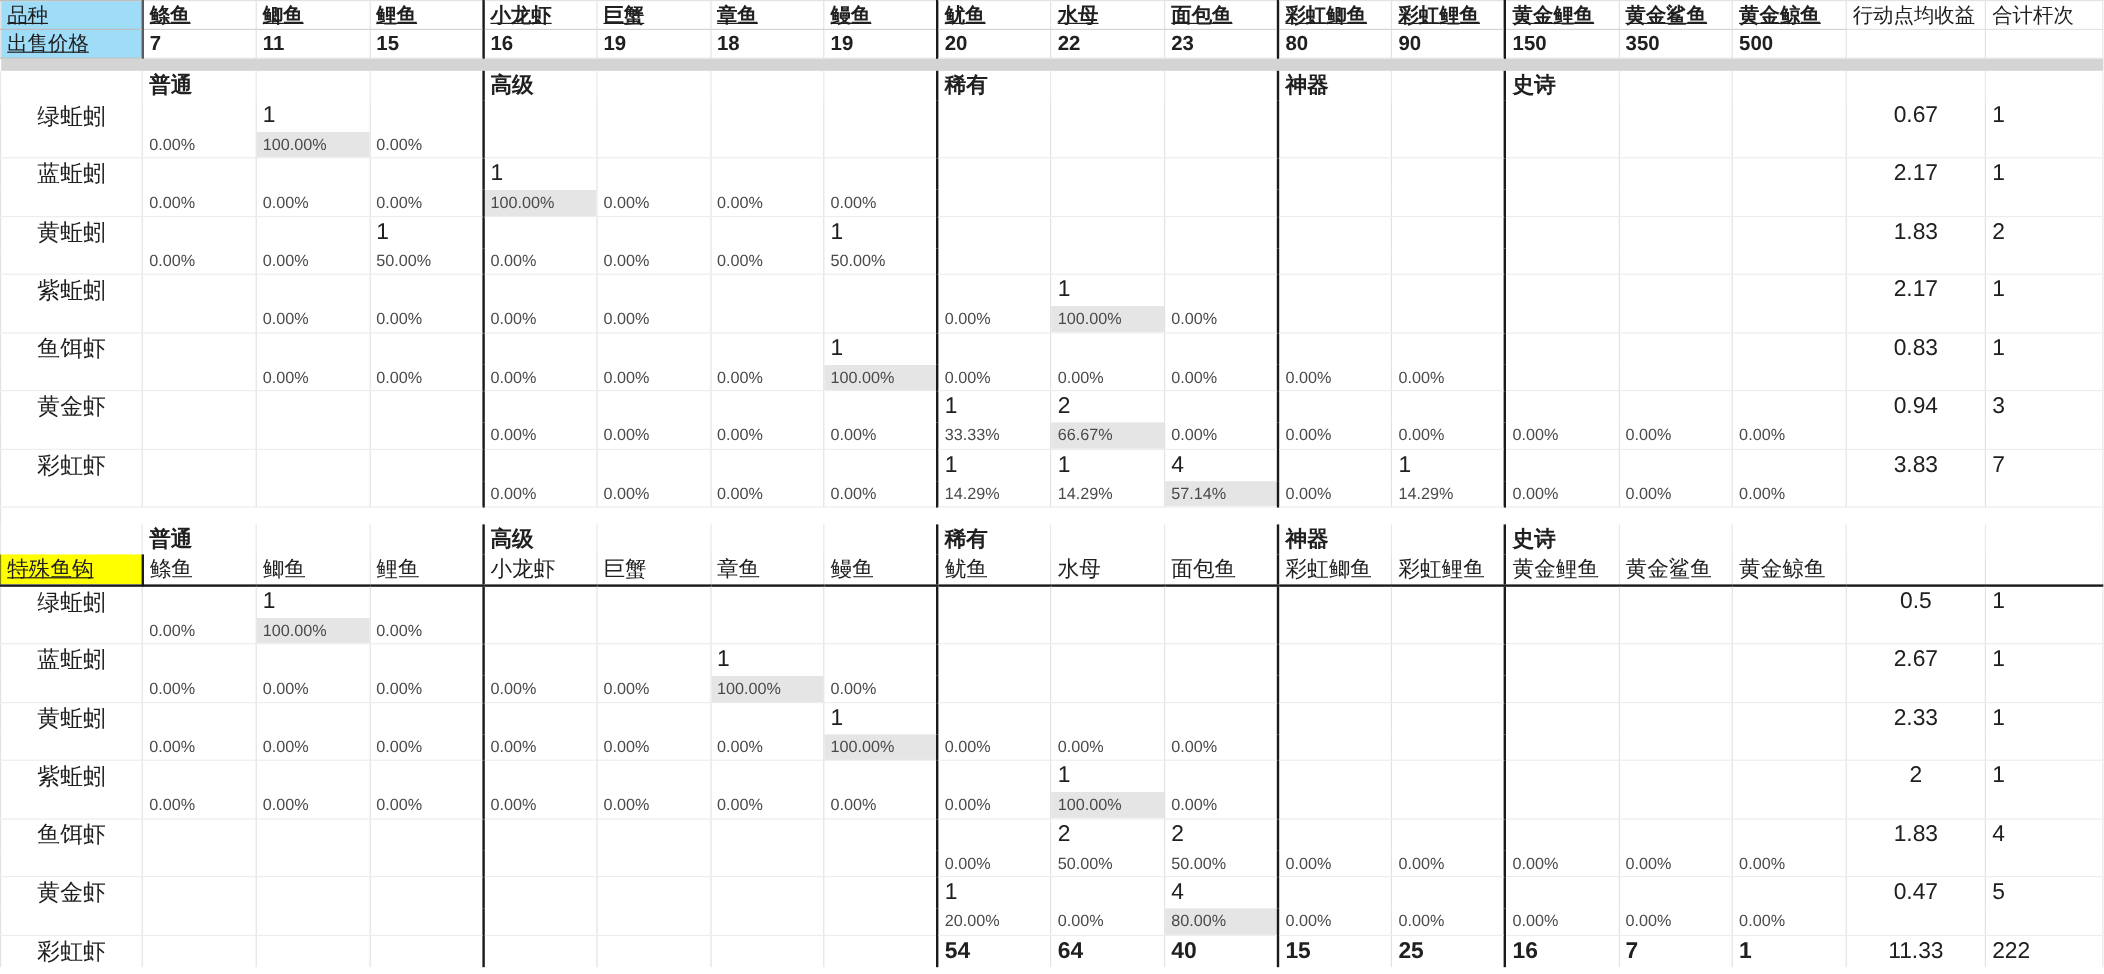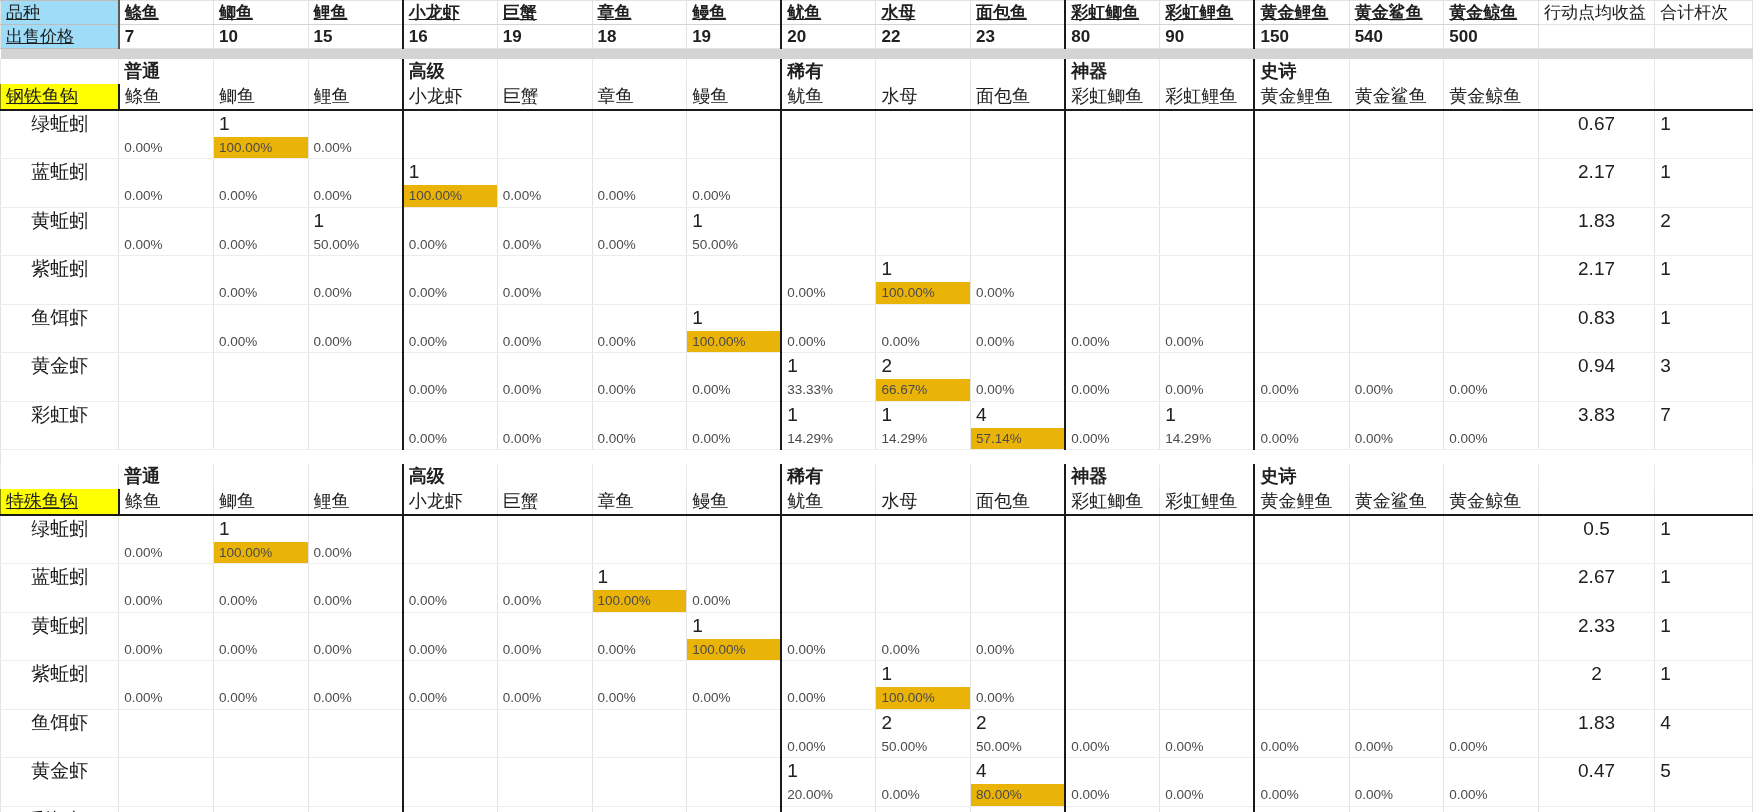--- a/index.html
+++ b/index.html
@@ -119,21 +119,21 @@
     border-bottom:1px solid #ededed !important;
   }
   td.bait{
     font-size:18px;
     color:#1d1d1d;
     border-right:1px solid #e3e3e3 !important;
     text-align:center;
   }
   td.pct-hi{
     color:#e2645f;
-    background:#eab308;
+    background:#e5e5e5;
     margin-left:38px;
   }
   td.gain{
     color:#d9534f;
     font-size:19px;
     text-align:center;
     border-left:1px solid #dcdcdc !important;
   }
   td.rods{
     color:#1d1d1d;
@@ -185,33 +185,33 @@
           <td class="hdr-name q-artifact">彩虹鲤鱼</td>
           <td class="hdr-name q-epic thick-l">黄金鲤鱼</td>
           <td class="hdr-name q-epic">黄金鲨鱼</td>
           <td class="hdr-name q-epic">黄金鲸鱼</td>
           <td class="gain-hdr">行动点均收益</td>
           <td class="rods-hdr">合计杆次</td>
         </tr>
         <tr>
           <td class="hdr-label">出售价格</td>
           <td class="hdr-price">7</td>
-          <td class="hdr-price">10</td>
+          <td class="hdr-price">11</td>
           <td class="hdr-price">15</td>
           <td class="hdr-price thick-l">16</td>
           <td class="hdr-price">19</td>
           <td class="hdr-price">18</td>
           <td class="hdr-price">19</td>
           <td class="hdr-price thick-l">20</td>
           <td class="hdr-price">22</td>
           <td class="hdr-price">23</td>
           <td class="hdr-price thick-l">80</td>
           <td class="hdr-price">90</td>
           <td class="hdr-price thick-l">150</td>
-          <td class="hdr-price">540</td>
+          <td class="hdr-price">350</td>
           <td class="hdr-price">500</td>
           <td></td>
           <td></td>
         </tr>
         <tr class="grayband">
           <td colspan="18"></td>
         </tr>
         <tr class="rarity-row">
           <td></td>
           <td class="q-common">普通</td>
@@ -222,40 +222,20 @@
           <td class="q-advanced"></td>
           <td class="q-advanced"></td>
           <td class="q-rare thick-l">稀有</td>
           <td class="q-rare"></td>
           <td class="q-rare"></td>
           <td class="q-artifact thick-l">神器</td>
           <td class="q-artifact"></td>
           <td class="q-epic thick-l">史诗</td>
           <td class="q-epic"></td>
           <td class="q-epic"></td>
-          <td></td>
-          <td></td>
-        </tr>
-        <tr class="sec-head">
-          <td class="rod-name">钢铁鱼钩</td>
-          <td class="">鲦鱼</td>
-          <td class="">鲫鱼</td>
-          <td class="">鲤鱼</td>
-          <td class="thick-l">小龙虾</td>
-          <td class="">巨蟹</td>
-          <td class="">章鱼</td>
-          <td class="">鳗鱼</td>
-          <td class="thick-l">鱿鱼</td>
-          <td class="">水母</td>
-          <td class="">面包鱼</td>
-          <td class="thick-l">彩虹鲫鱼</td>
-          <td class="">彩虹鲤鱼</td>
-          <td class="thick-l">黄金鲤鱼</td>
-          <td class="">黄金鲨鱼</td>
-          <td class="">黄金鲸鱼</td>
           <td></td>
           <td></td>
         </tr>
         <tr class="cnt-row">
           <td class="bait">绿蚯蚓</td>
           <td class=""></td>
           <td class="">1</td>
           <td class=""></td>
           <td class="thick-l"></td>
           <td class=""></td>

